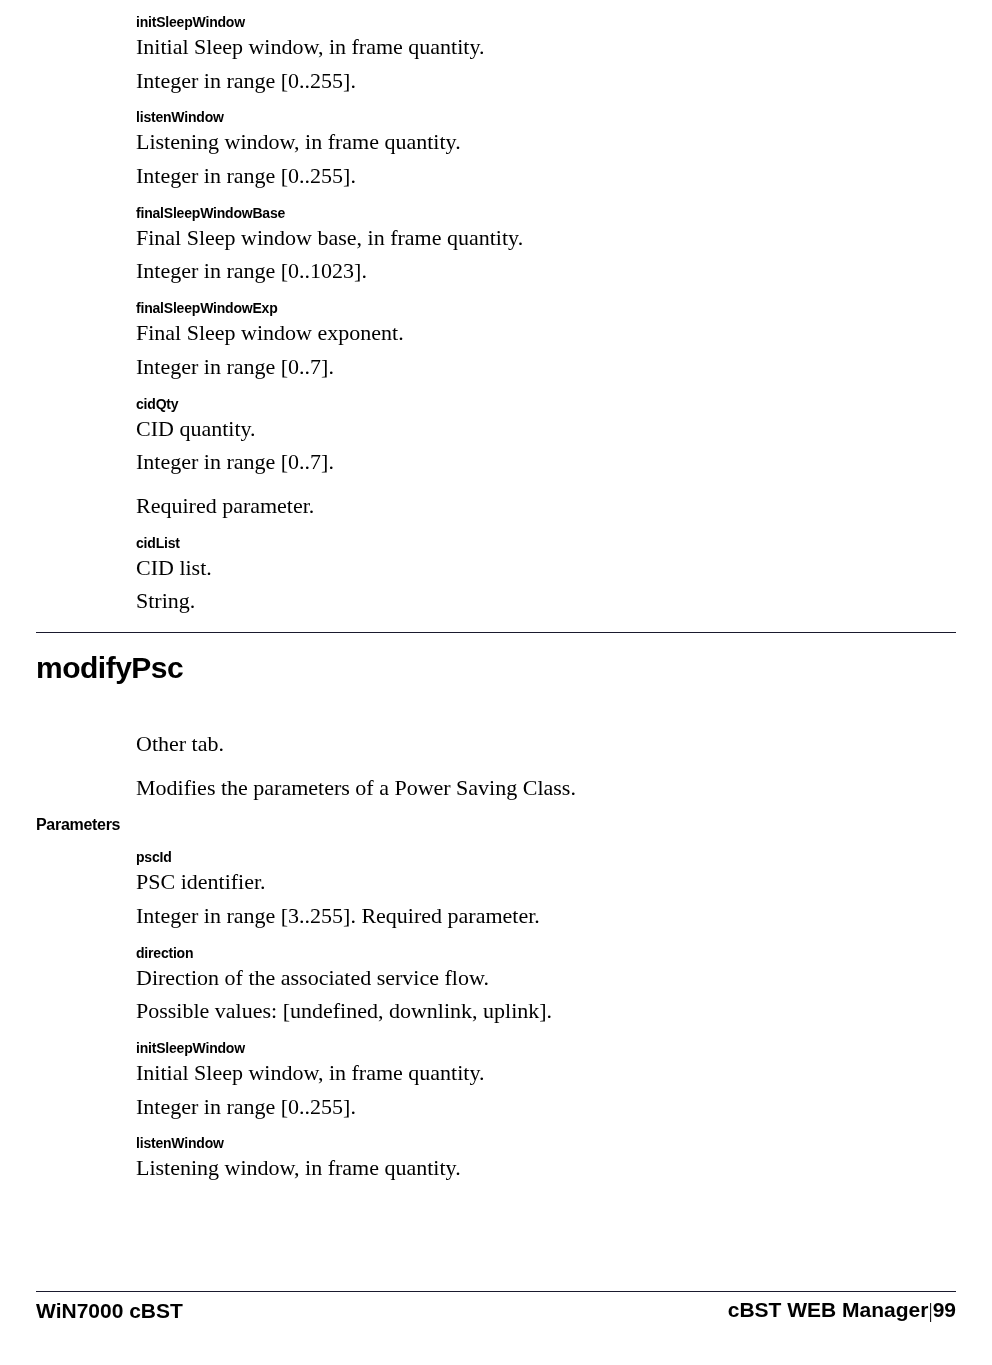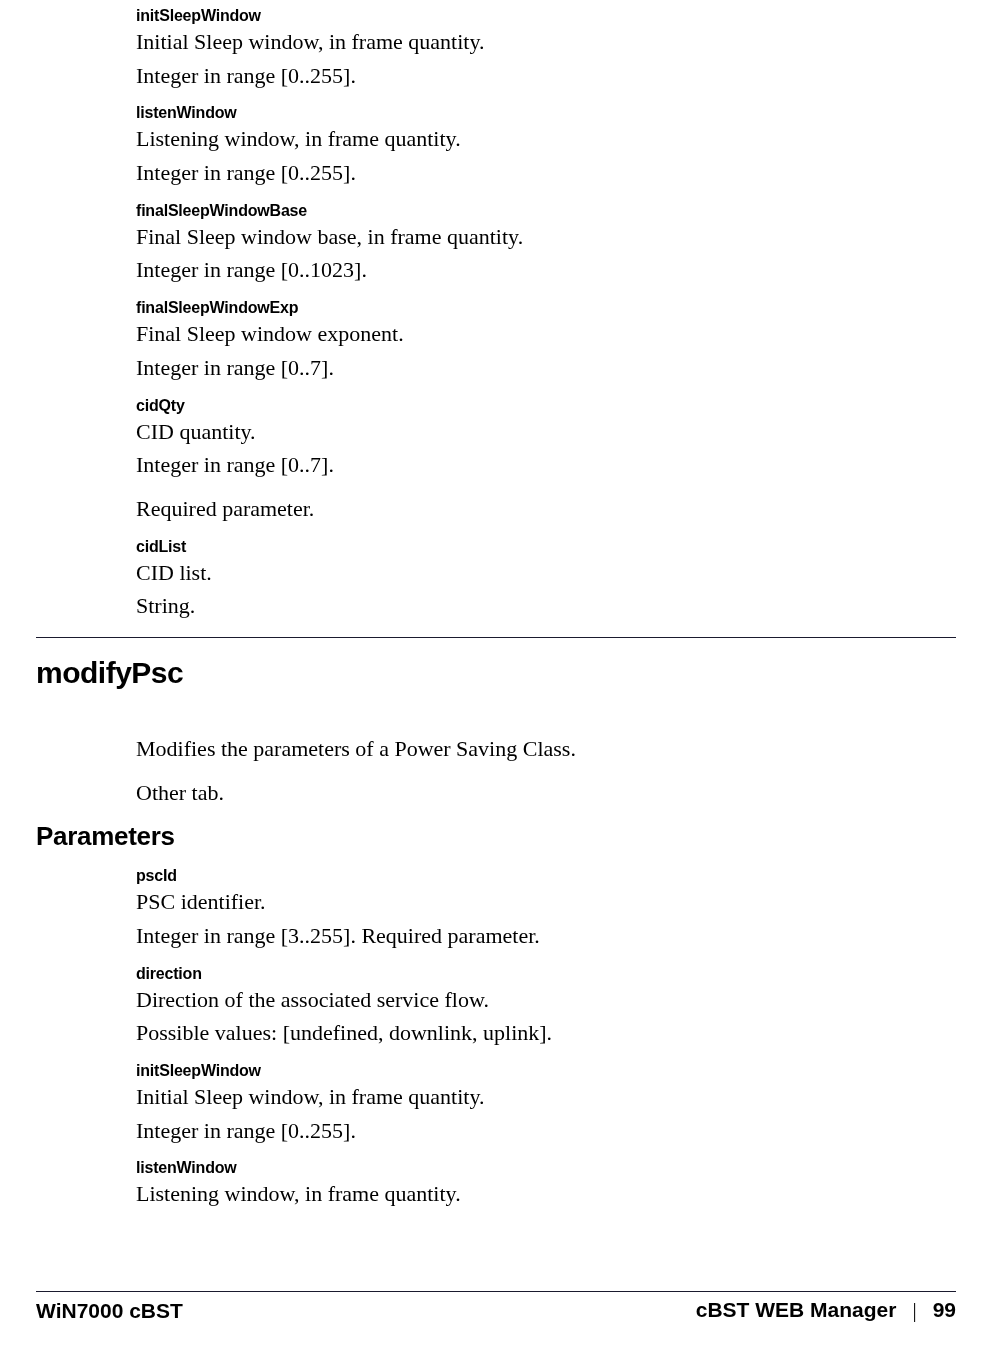--- a/index.html
+++ b/index.html
@@ -19,23 +19,23 @@
     padding: 0 36px 0 36px;
     box-sizing: border-box;
   }
   .content-col {
     margin-left: 100px;
     margin-right: 60px;
   }
   .param-name {
     font-family: "Arial Black", Arial, Helvetica, sans-serif;
     font-weight: 900;
-    font-size: 16px;
+    font-size: 14px;
     letter-spacing: -0.2px;
-    margin-top: 7px;
+    margin-top: 14px;
     margin-bottom: 2px;
   }
   .body-text {
     font-size: 22px;
     line-height: 1.35;
     margin: 0 0 14px 0;
   }
   .body-text.tight {
     margin-bottom: 4px;
   }
@@ -48,21 +48,21 @@
   .section-heading {
     font-family: Arial, Helvetica, sans-serif;
     font-weight: 900;
     font-size: 30px;
     letter-spacing: -0.5px;
     margin: 18px 0 44px 0;
   }
   .subhead {
     font-family: Arial, Helvetica, sans-serif;
     font-weight: 900;
-    font-size: 26px;
+    font-size: 16px;
     letter-spacing: -0.3px;
     margin: 14px 0 15px 0;
   }
   .footer-rule {
     border: none;
     border-top: 1px solid #1a1a2e;
     margin: 0 0 6px 0;
     width: 100%;
   }
   .footer {
@@ -75,21 +75,21 @@
     display: flex;
     justify-content: space-between;
     align-items: flex-end;
     font-family: Arial, Helvetica, sans-serif;
     font-weight: 900;
     font-size: 21px;
   }
   .footer-right {
     display: flex;
     align-items: baseline;
-    gap: 16px;
+    gap: 0;
   }
   .footer-sep {
     font-weight: 400;
     font-family: "Palatino Linotype", Palatino, serif;
   }
   .page-num {
     font-family: Arial, Helvetica, sans-serif;
     font-weight: 900;
   }
 </style>
@@ -125,22 +125,22 @@
     <p class="body-text tight">CID list.</p>
     <p class="body-text">String.</p>
 
   </div>
 
   <hr class="section-rule">
 
   <h2 class="section-heading">modifyPsc</h2>
 
   <div class="content-col">
+    <p class="body-text">Other tab.</p>
     <p class="body-text">Modifies the parameters of a Power Saving Class.</p>
-    <p class="body-text">Other tab.</p>
   </div>
 
   <div class="subhead">Parameters</div>
 
   <div class="content-col">
 
     <div class="param-name">pscId</div>
     <p class="body-text tight">PSC identifier.</p>
     <p class="body-text">Integer in range [3..255]. Required parameter.</p>
 

